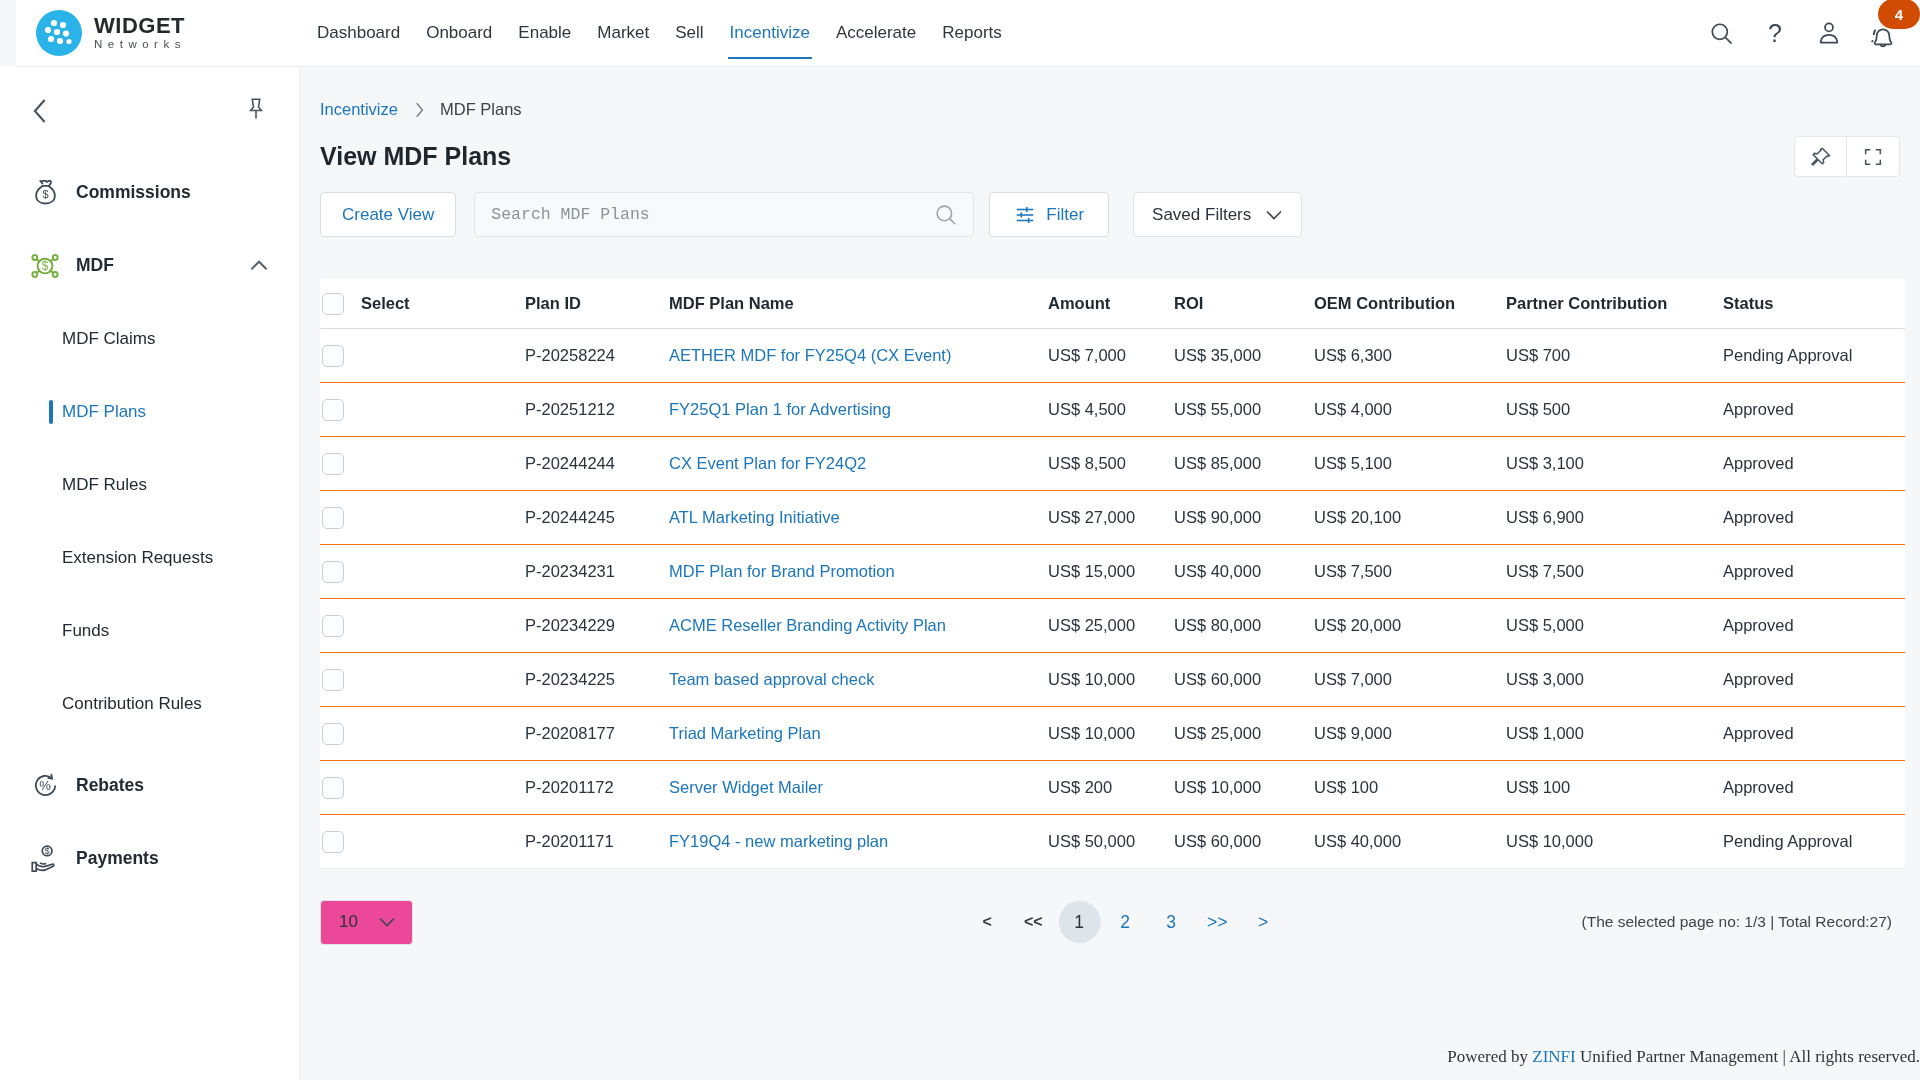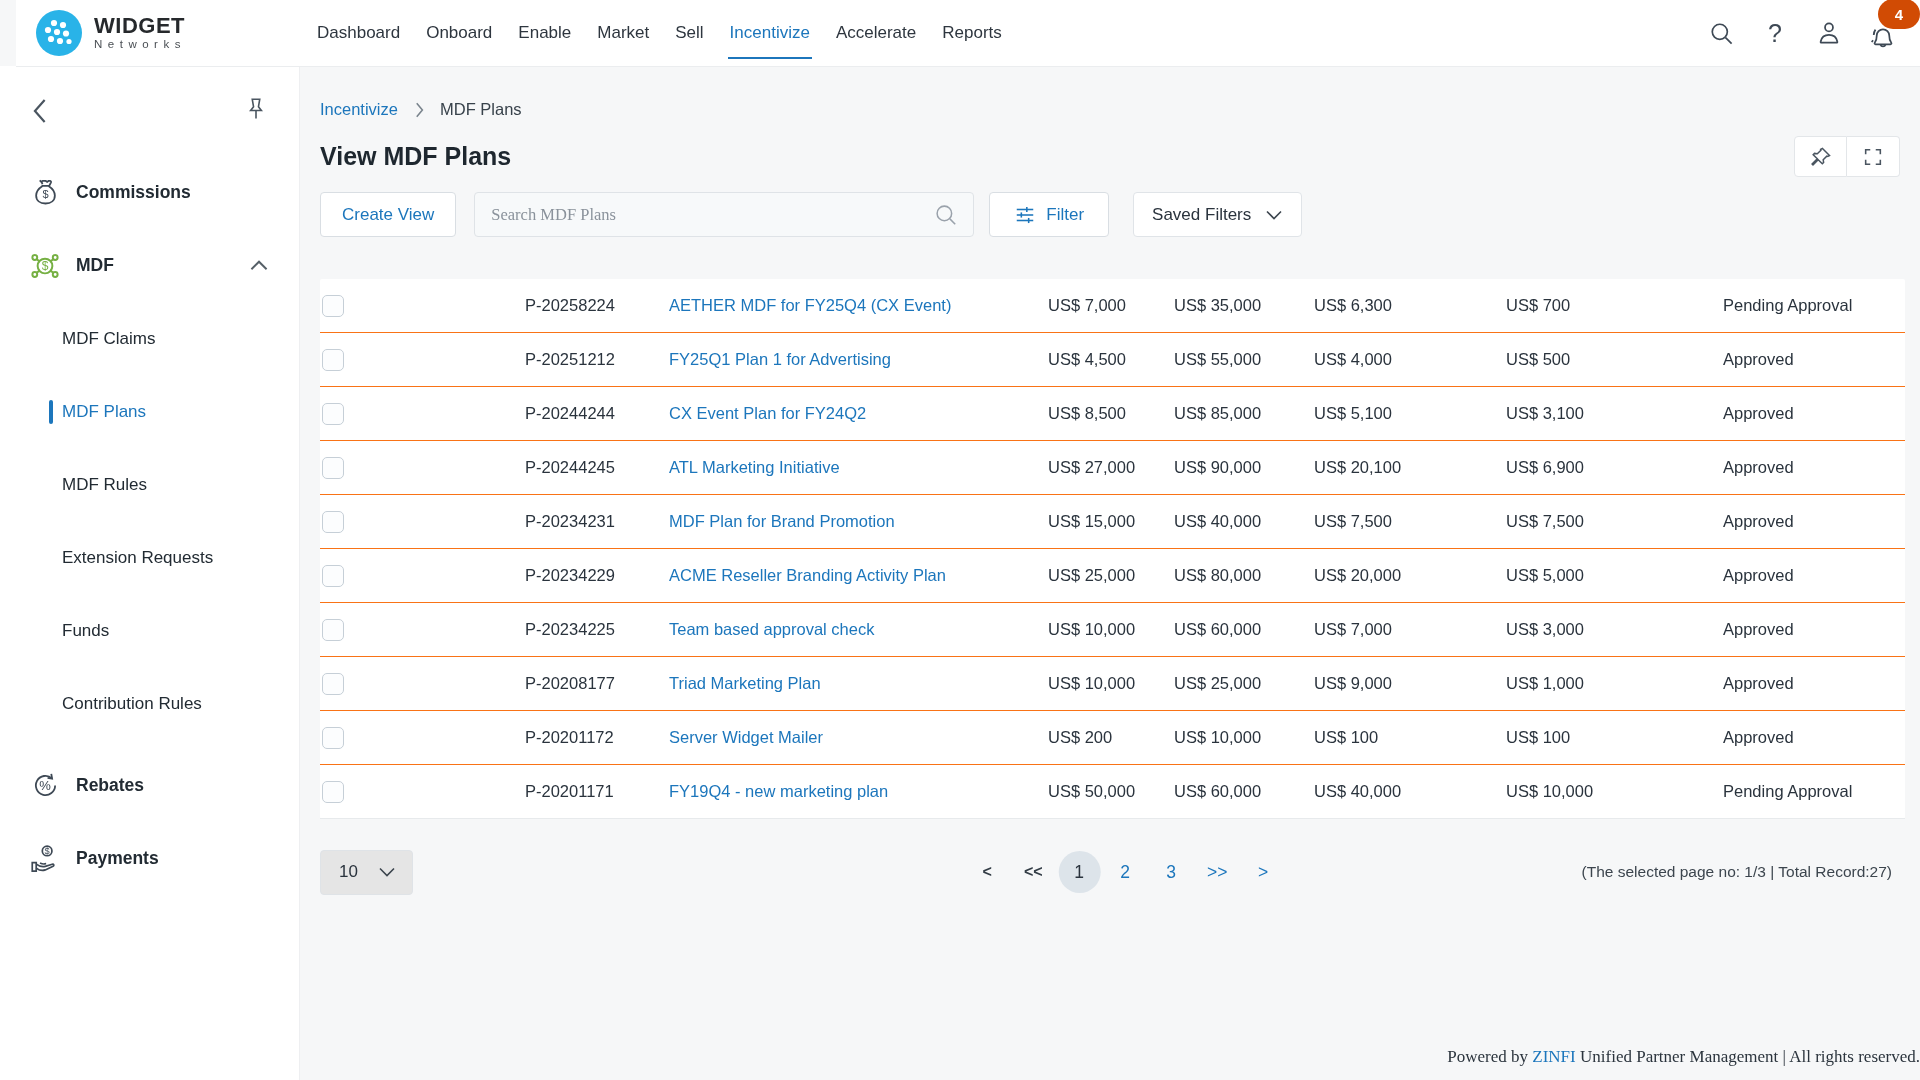--- a/index.html
+++ b/index.html
@@ -67,21 +67,21 @@
   .toolbar{ margin-top:15px; display:flex; align-items:center;}
   .btn-create{
     height:45px; padding:0 21px; background:#fff; border:1px solid #d9dee3; border-radius:4px;
     color:#1c76bc; font-size:17px; font-weight:500; cursor:pointer; font-family:inherit;
   }
   .searchbox{
     margin-left:18px; width:500px; height:45px; background:#f7f9fa; border:1px solid #dfe3e7; border-radius:4px;
     display:flex; align-items:center; padding:0 14px 0 16px;
   }
   .searchbox input{
-    flex:1; border:none; background:transparent; outline:none; font-size:16.5px; color:#2a333d; font-family:Liberation Serif, serif;
+    flex:1; border:none; background:transparent; outline:none; font-size:16.5px; color:#2a333d; font-family:Liberation Mono, monospace;
   }
   .searchbox input::placeholder{ color:#8a929b;}
   .btn-filter{
     margin-left:15px; height:45px; padding:0 24px; background:#fff; border:1px solid #d9dee3; border-radius:4px;
     color:#1c76bc; font-size:17px; font-weight:500; cursor:pointer; display:flex; align-items:center; gap:10px; font-family:inherit;
   }
   .btn-saved{
     margin-left:24px; height:45px; padding:0 18px; background:#fff; border:1px solid #e0e4e8; border-radius:4px;
     color:#2a333d; font-size:17px; cursor:pointer; display:flex; align-items:center; gap:14px; font-family:inherit;
   }
@@ -98,21 +98,21 @@
   .td,.th{ padding-right:10px; white-space:nowrap; overflow:hidden;}
   .c0{ display:flex; align-items:center; gap:17px; padding-left:2px;}
   .cb{
     width:22px; height:22px; border:1.5px solid #c6cfd7; border-radius:5px; background:#fcfdfe;
     display:inline-block; cursor:pointer; flex:0 0 auto;
   }
   .plan-link{ color:#1c76bc; cursor:pointer; text-decoration:none;}
   
   .pagination-row{ position:relative; margin-top:30px; height:46px; display:flex; align-items:center;}
   .page-size{
-    width:93px; height:45px; background:#e5e5e5; border:1px solid #dfe3e7; border-radius:4px;
+    width:93px; height:45px; background:#ec4899; border:1px solid #dfe3e7; border-radius:4px;
     display:flex; align-items:center; justify-content:space-between; padding:0 16px 0 18px;
     font-size:17px; color:#2a333d; cursor:pointer;
   }
   .pager{ position:absolute; left:50%; transform:translateX(-46%); display:flex; align-items:center; gap:4px;}
   .pg{
     min-width:42px; height:42px; display:flex; align-items:center; justify-content:center;
     font-size:17.5px; color:#1c76bc; cursor:pointer; border-radius:50%; background:transparent; border:none; font-family:inherit;
   }
   .pg.dark{ color:#333d46; font-weight:700; font-size:16px;}
   .pg.active{ background:#dde4ea; color:#2a333d;}
@@ -344,20 +344,33 @@
       <span>Saved Filters</span>
       <span>
         <svg width="18" height="12" viewBox="0 0 18 12" fill="none" stroke="#3c454e" stroke-width="1.6">
           <polyline points="2,2.5 9,9.5 16,2.5"></polyline>
         </svg>
       </span>
     </button>
   </div>
 
   <div class="table">
+    <div class="thead">
+        <div class="th c0">
+          <span class="cb"></span>
+          <span>Select</span>
+        </div>
+        <div class="th c1">Plan ID</div>
+        <div class="th c2">MDF Plan Name</div>
+        <div class="th c3">Amount</div>
+        <div class="th c4">ROI</div>
+        <div class="th c5">OEM Contribution</div>
+        <div class="th c6">Partner Contribution</div>
+        <div class="th c7">Status</div>
+      </div>
     <div class="tbody">
         <div class="tr">
           <div class="td c0">
             <span class="cb"></span>
           </div>
           <div class="td c1">P-20258224</div>
           <div class="td c2"><a class="plan-link">AETHER MDF for FY25Q4 (CX Event)</a></div>
           <div class="td c3">US$ 7,000</div>
           <div class="td c4">US$ 35,000</div>
           <div class="td c5">US$ 6,300</div>

